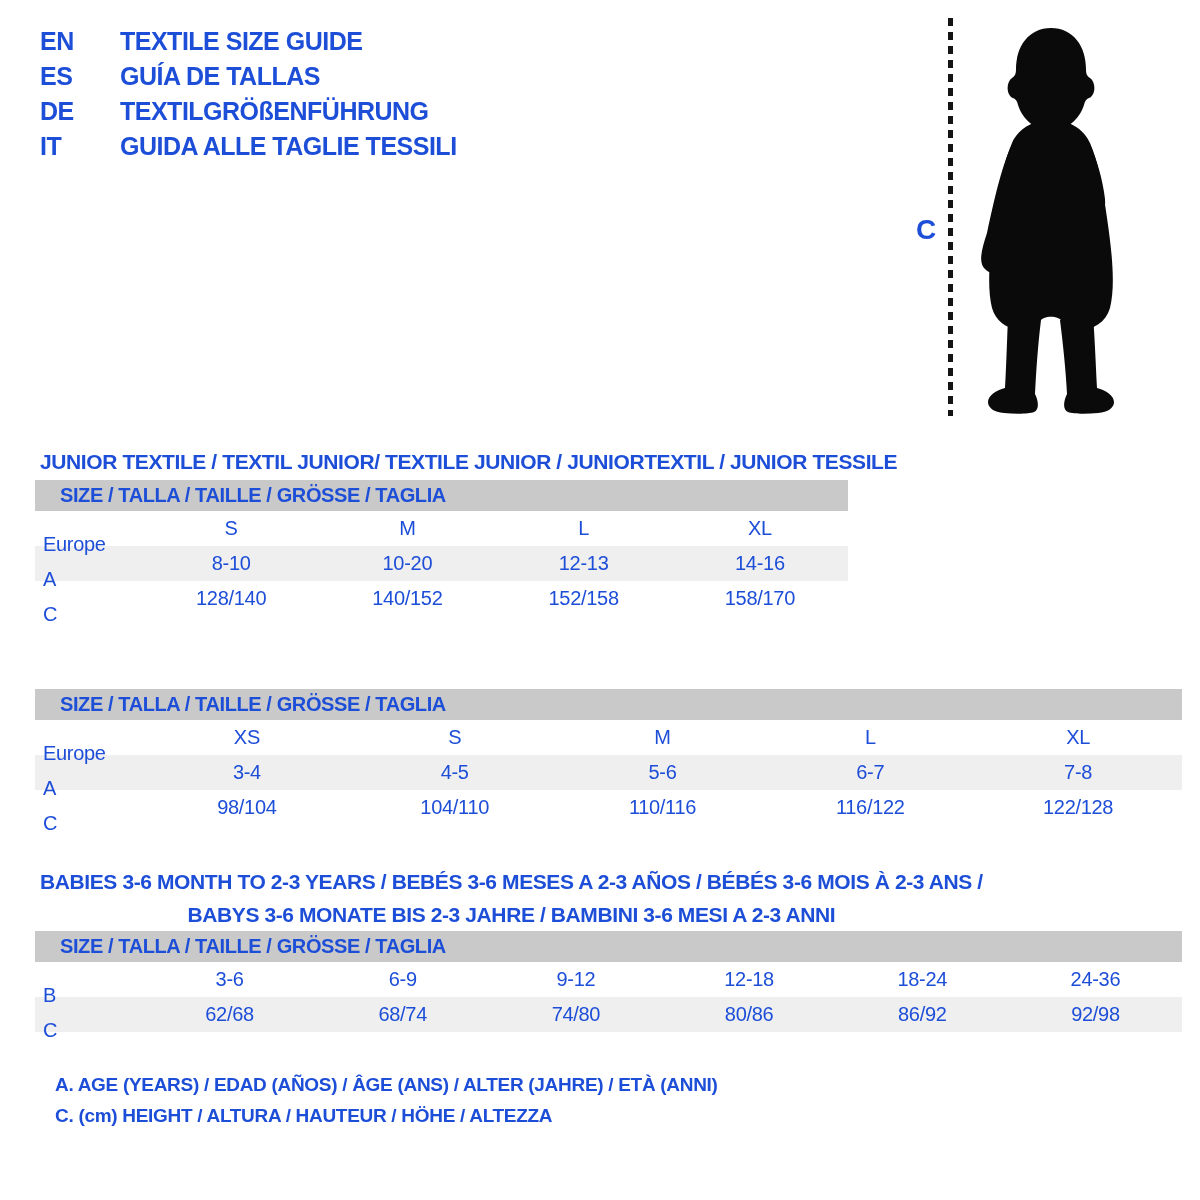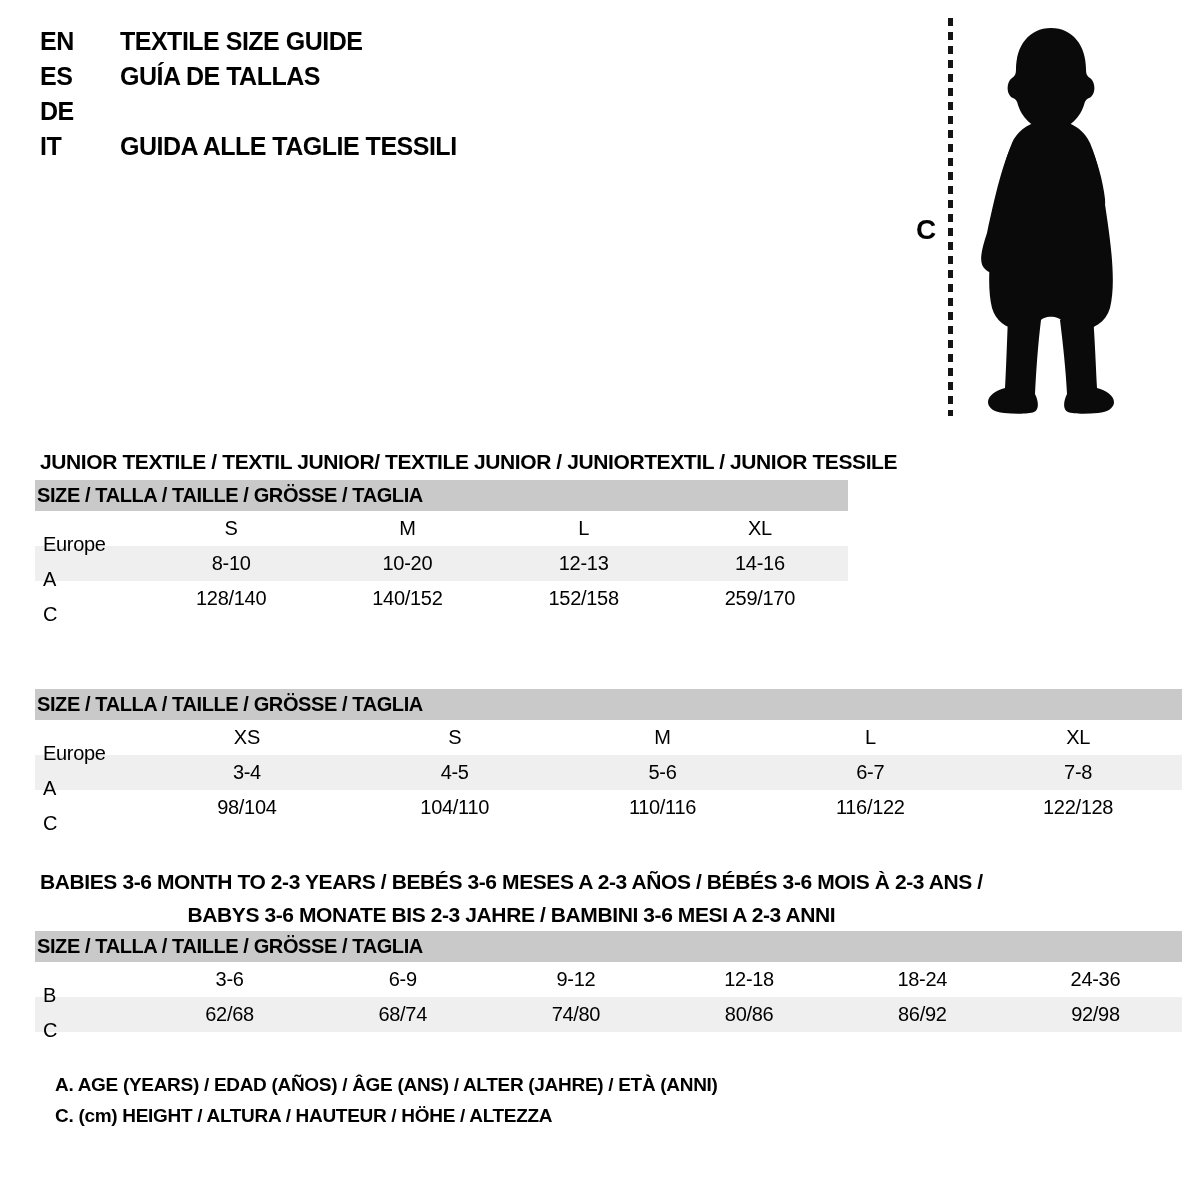--- a/index.html
+++ b/index.html
@@ -1,21 +1,21 @@
 <!DOCTYPE html>
 <html><head>
 <meta charset="utf-8">
 <style>
   html, body { margin: 0; padding: 0; background: #ffffff; }
   .canvas {
     position: relative;
     width: 1200px; height: 1200px;
     background: #ffffff;
     font-family: "Liberation Sans", sans-serif;
-    color: #000000;
+    color: #1d4ed8;
     overflow: hidden;
   }
 
   
   .lang-block { position: absolute; left: 40px; top: 24px; }
   .lang-row { display: flex; height: 35px; align-items: center; }
   .lang-code, .lang-title {
     font-weight: 700; font-size: 25px; letter-spacing: -0.5px; white-space: nowrap;
   }
   .lang-code { width: 80px; }
@@ -36,21 +36,21 @@
     position: absolute; left: 40px;
     font-weight: 700; font-size: 21px; letter-spacing: -0.4px; white-space: nowrap; margin-top: 20px;
   }
   .section-title .subscript { font-size: 0.55em; vertical-align: -0.25em; }
   .section-title.two-line { line-height: 33px; white-space: normal; text-align: center; }
 
   
   .size-table { position: absolute; left: 35px; }
   .thead {
     height: 31px; background: #c9c9c9;
-    display: flex; align-items: center; padding-left: 2px;
+    display: flex; align-items: center; padding-left: 25px;
     font-weight: 700; font-size: 20px; letter-spacing: -0.4px;
   }
   .trow { display: flex; height: 35px; align-items: center; font-size: 20px; letter-spacing: -0.3px; }
   .trow.striped { background: #efefef; }
   .tlabel { width: 100px; padding-left: 8px; margin-top: 32px; }
   .tcell { flex: 1; text-align: center; }
 
   
   .legend-block { position: absolute; left: 55px; top: 1069px; }
   .legend-line {
@@ -67,20 +67,21 @@
     <div class="lang-row">
       <span class="lang-code">EN</span>
       <span class="lang-title">TEXTILE SIZE GUIDE</span>
     </div>
     <div class="lang-row">
       <span class="lang-code">ES</span>
       <span class="lang-title">GUÍA DE TALLAS</span>
     </div>
     <div class="lang-row">
       <span class="lang-code">DE</span>
+      <span class="lang-title">TEXTILGRÖßENFÜHRUNG</span>
     </div>
     <div class="lang-row">
       <span class="lang-code">IT</span>
       <span class="lang-title">GUIDA ALLE TAGLIE TESSILI</span>
     </div>
   </div>
 
   <div class="measure-line"></div>
   <div class="measure-label">C</div>
   <svg class="silhouette" width="178" height="400" viewBox="0 0 170 400" aria-hidden="true">
@@ -111,21 +112,21 @@
       <span class="tcell">8-10</span>
       <span class="tcell">10-20</span>
       <span class="tcell">12-13</span>
       <span class="tcell">14-16</span>
     </div>
     <div class="trow">
       <span class="tlabel">C</span>
       <span class="tcell">128/140</span>
       <span class="tcell">140/152</span>
       <span class="tcell">152/158</span>
-      <span class="tcell">259/170</span>
+      <span class="tcell">158/170</span>
     </div>
   </div>
 
   <div class="size-table" style="top:689px;width:1147px">
     <div class="thead">
       <span>SIZE / TALLA / TAILLE / GRÖSSE / TAGLIA</span>
     </div>
     <div class="trow">
       <span class="tlabel">Europe</span>
       <span class="tcell">XS</span>

